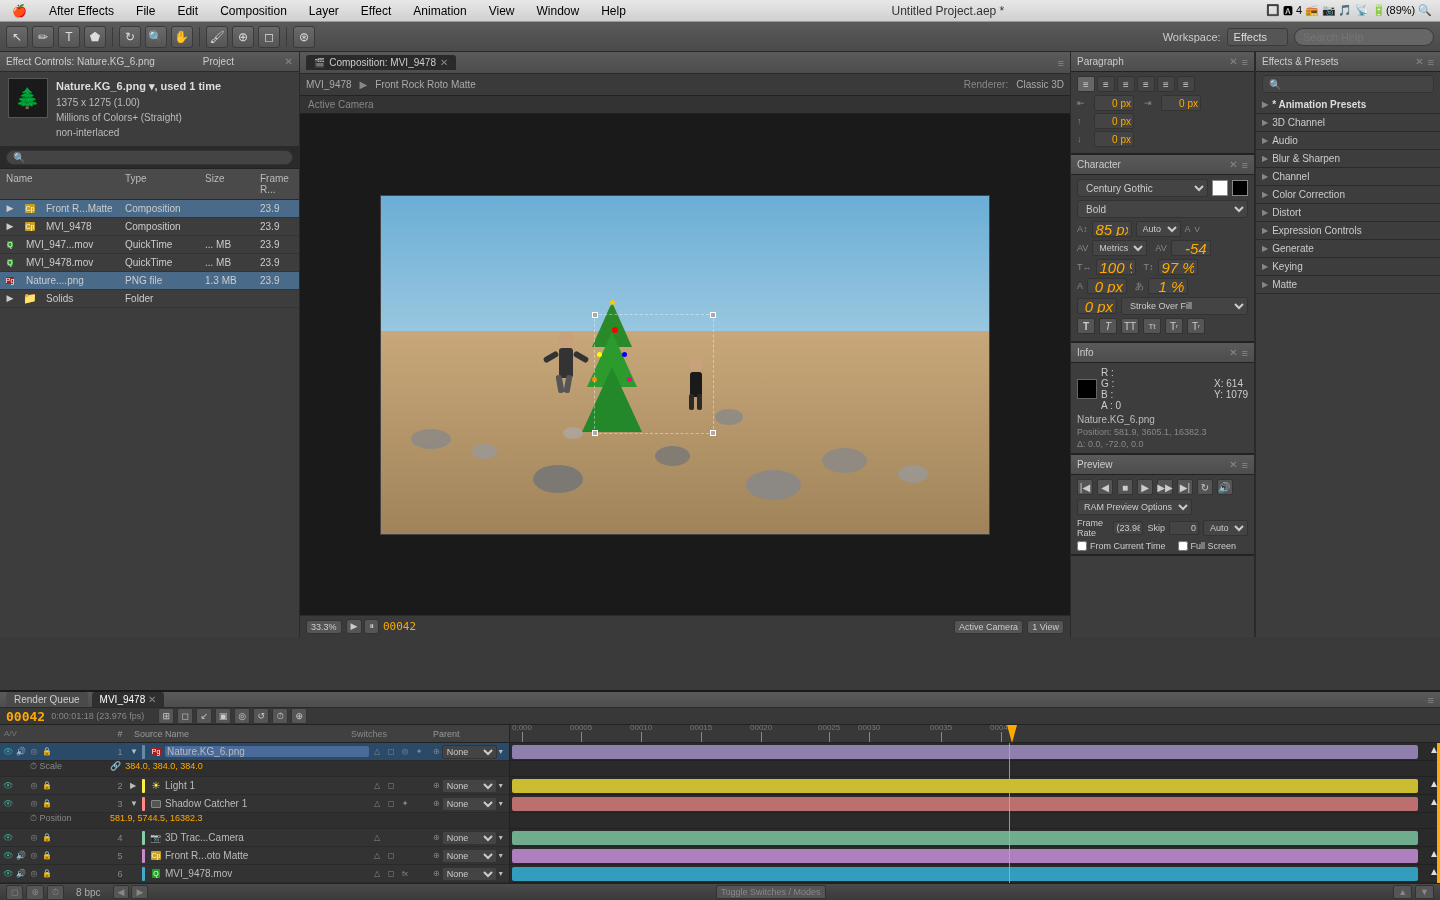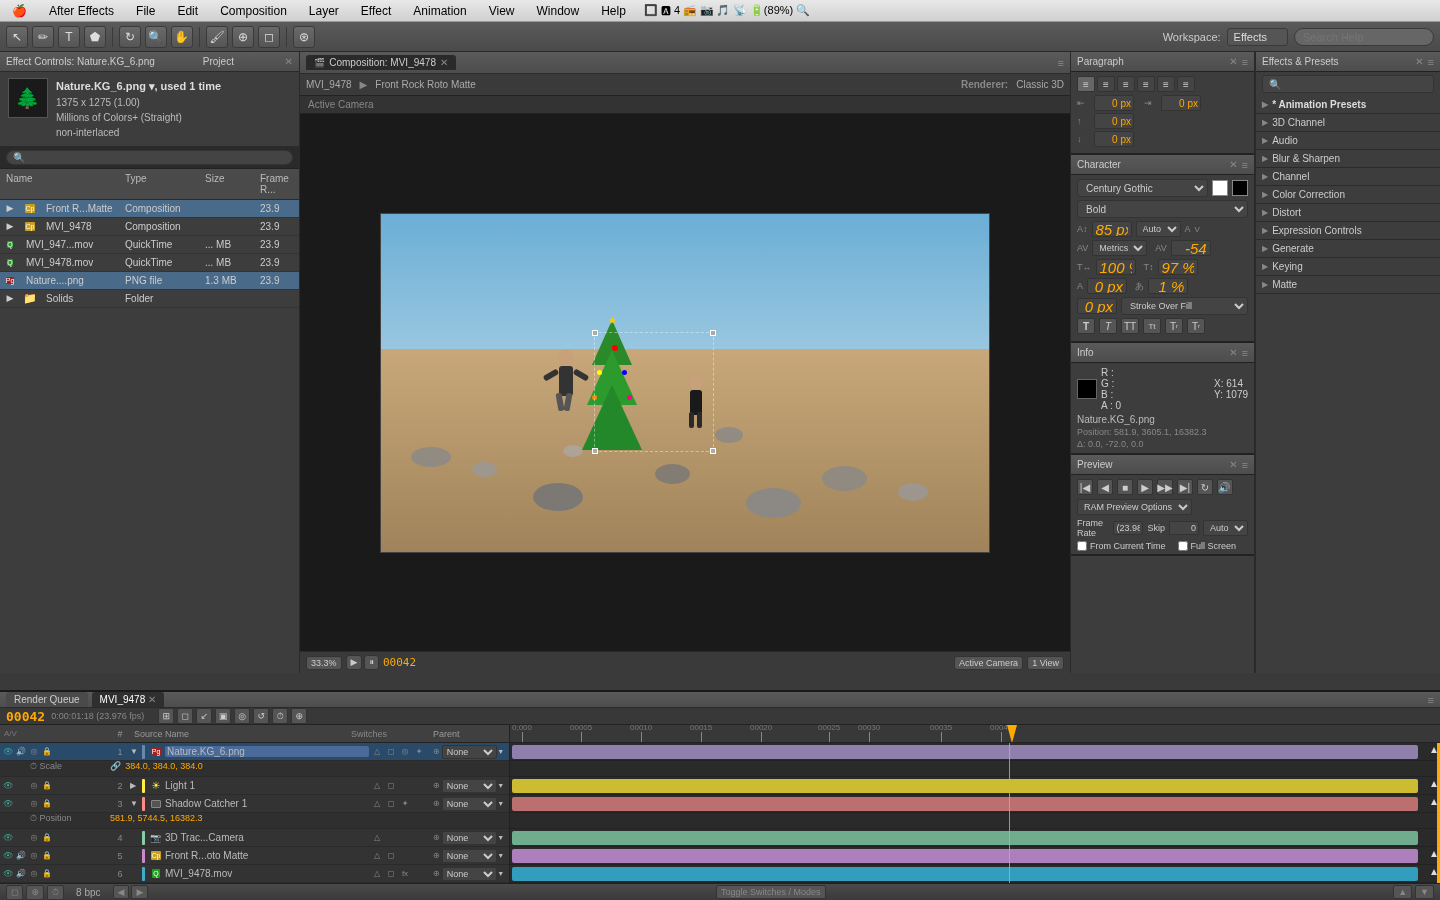--- a/index.html
+++ b/index.html
@@ -220,21 +220,21 @@
       height: 22px;
       background: #3a3a3a;
       display: flex;
       align-items: center;
       padding: 0 6px;
       gap: 8px;
       border-bottom: 1px solid #222;
       font-size: 10px;
       color: #ccc;
     }
-    .renderer-label { margin-left: auto; color: #888; font-size: 10px; font-weight: bold; }
+    .renderer-label { margin-left: auto; color: #888; font-size: 10px; }
 
     .active-camera-bar {
       height: 18px;
       background: #333;
       display: flex;
       align-items: center;
       padding: 0 8px;
       font-size: 10px;
       color: #888;
       border-bottom: 1px solid #222;
@@ -285,20 +285,21 @@
       cursor: pointer;
     }
 
     
     #timeline {
       height: 210px;
       background: #2f2f2f;
       border-top: 2px solid #1a1a1a;
       display: flex;
       flex-direction: column;
+      margin-top: 36px;
     }
 
     .timeline-header {
       height: 20px;
       background: linear-gradient(to bottom, #5a5a5a, #4d4d4d);
       display: flex;
       align-items: center;
       padding: 0 6px;
       gap: 4px;
       border-bottom: 1px solid #2a2a2a;
@@ -626,20 +627,21 @@
   <span class="menu-item">After Effects</span>
   <span class="menu-item">File</span>
   <span class="menu-item">Edit</span>
   <span class="menu-item">Composition</span>
   <span class="menu-item">Layer</span>
   <span class="menu-item">Effect</span>
   <span class="menu-item">Animation</span>
   <span class="menu-item">View</span>
   <span class="menu-item">Window</span>
   <span class="menu-item">Help</span>
+  <span class="menu-title-center">Untitled Project.aep *</span>
   <div class="menu-right">
     <span>🔲 🅰 4 📻 📷 🎵 📡 🔋(89%) 🔍</span>
   </div>
 </div>
 
 <div id="toolbar">
   <div class="toolbar-btn">↖</div>
   <div class="toolbar-btn">✏</div>
   <div class="toolbar-btn">T</div>
   <div class="toolbar-btn">⬟</div>

